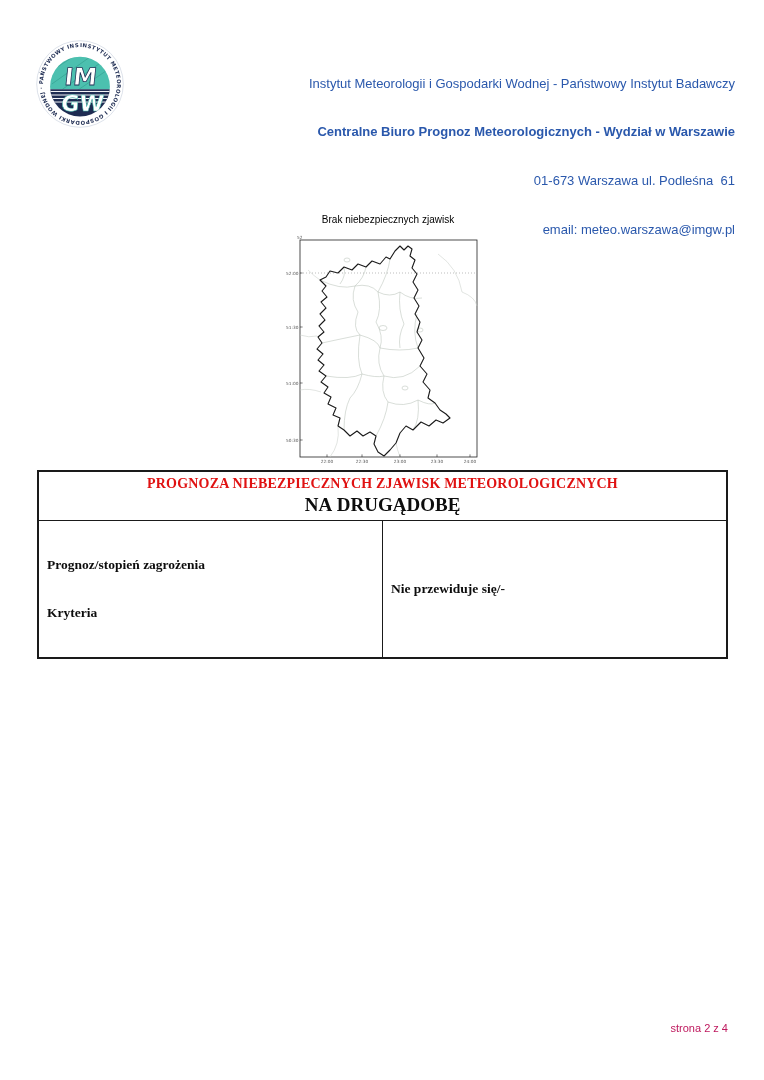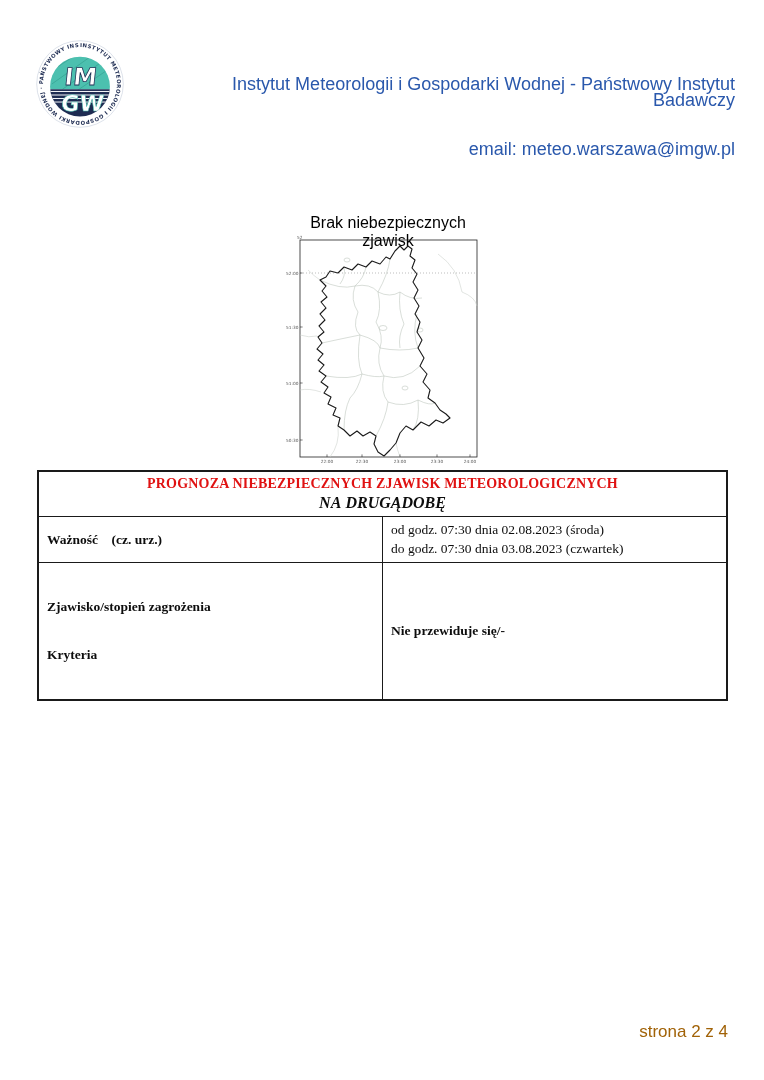--- a/index.html
+++ b/index.html
@@ -2,53 +2,53 @@
 <html style="--letterhead_blue: #2a58ac; --title_red: #e01212; --logo_teal: #4cc0af; --logo_navy: #1e2c52;"><head>
 <meta charset="utf-8">
 <style>
   html,body{margin:0;padding:0;background:#ffffff;}
   .page{position:relative;width:764px;height:1080px;background:#fff;margin:0 auto;overflow:hidden;
         font-family:"Liberation Sans",sans-serif;color:#000;}
 
   
   .logo{position:absolute;left:36px;top:40px;width:88px;height:88px;}
   .letterhead{position:absolute;top:43px;right:29px;width:560px;text-align:right;
-              color:var(--letterhead_blue,#2a58ac);font-size:18px;line-height:16.3px;white-space:pre-wrap;}
+              color:var(--letterhead_blue,#2a58ac);font-size:13px;line-height:16.3px;white-space:pre-wrap;}
   .letterhead .hline.bold{font-weight:bold;}
 
   
   .map-caption{position:absolute;left:288px;top:214px;width:200px;text-align:center;
-               font-size:16px;color:#000;}
+               font-size:10px;color:#000;}
   .map-wrap{position:absolute;left:284px;top:234px;width:200px;height:232px;}
   .map-wrap svg{display:block;width:200px;height:232px;}
   .frame{fill:none;stroke:#222;stroke-width:0.8;}
   .voiv{fill:none;stroke:#1a1a1a;stroke-width:1.1;stroke-linejoin:round;}
   .distr{fill:none;stroke:#b9c2b9;stroke-width:0.55;}
   .outer-gray{fill:none;stroke:#c9cfc9;stroke-width:0.55;}
   .dotline{stroke:#777;stroke-width:0.55;stroke-dasharray:0.9 2.1;}
   .tick{stroke:#222;stroke-width:0.6;}
   .ticklbl{font-family:"DejaVu Sans",sans-serif;font-size:4.3px;fill:#555;}
 
   
   .doc-table{position:absolute;left:37px;top:470px;width:691px;border-collapse:collapse;
              font-family:"Liberation Serif",serif;color:#0d0d0d;table-layout:fixed;}
   .doc-table td{border:1px solid #1a1a1a;padding:4px 8px;font-size:13.5px;vertical-align:middle;}
   .doc-table{border:2px solid #1a1a1a;}
   .title-cell{text-align:center;padding:5px 6px 4px 6px;height:34px;margin-left:36px;}
   .t-red{color:var(--title_red,#e01212);font-weight:bold;font-size:14px;letter-spacing:0.2px;}
-  .t-black{font-weight:bold;font-size:16px;margin-top:2px;word-spacing:1px;font-style:italic;}
+  .t-black{font-weight:bold;font-size:19px;margin-top:2px;word-spacing:1px;}
   .col-label{width:184px;font-weight:bold;white-space:pre-wrap;}
   .row-obszar td{height:20px;}
   .row-waznosc td{height:32px;}
   .row-zjawisko td{height:32px;}
   .val-line{line-height:1.38;}
   .bold-val{font-weight:bold;}
 
   
-  .footer{position:absolute;right:36px;top:1022px;font-size:17px;color:#a16207;}
+  .footer{position:absolute;right:36px;top:1022px;font-size:11px;color:#be185d;}
 
   
   .ringtxt{font-family:"DejaVu Sans",sans-serif;font-size:6.1px;letter-spacing:0.45px;
            fill:var(--logo_navy,#1e2c52);font-weight:bold;}
   .lg-teal{fill:var(--logo_teal,#4cc0af);}
   .lg-navy{fill:var(--logo_navy,#1e2c52);}
   .lg-letters{font-family:"DejaVu Sans",sans-serif;font-weight:bold;fill:#ffffff;}
 </style>
 </head>
 <body>
@@ -83,20 +83,22 @@
           <line x1="14" y1="70.5" x2="86" y2="70.5"></line>
         </g>
         <text x="50" y="51" text-anchor="middle" font-size="27" class="lg-letters" stroke="#1e2c52" stroke-width="0.9" transform="skewX(-6)" transform-origin="50 51">IM</text>
         <text x="52" y="81" text-anchor="middle" font-size="25" class="lg-letters" stroke="#4cc0af" stroke-width="0.6" transform="skewX(-6)" transform-origin="52 81">GW</text>
       </g>
     </svg>
   </div>
 
   <div class="letterhead">
     <div class="hline">Instytut Meteorologii i Gospodarki Wodnej - Państwowy Instytut Badawczy</div>
+    <div class="hline bold">Centralne Biuro Prognoz Meteorologicznych - Wydział w Warszawie</div>
+    <div class="hline">01-673 Warszawa ul. Podleśna  61</div>
     <div class="hline">email: meteo.warszawa@imgw.pl</div>
   </div>
 
   <div class="map-caption">Brak niebezpiecznych zjawisk</div>
 
   <div class="map-wrap">
     <svg viewBox="-16 -6 200 232">
 
       <text x="-3" y="-1" class="ticklbl">52</text>
 
@@ -172,30 +174,23 @@
   </div>
 
   <table class="doc-table">
     <tbody>
         <tr>
       <td colspan="2" class="title-cell">
         <div class="t-red">PROGNOZA NIEBEZPIECZNYCH ZJAWISK METEOROLOGICZNYCH</div>
         <div class="t-black">NA DRUGĄDOBĘ</div>
       </td>
     </tr>
-    <tr class="row-waznosc">
-      <td class="col-label">Ważność    (cz. urz.)</td>
-      <td>
-        <div class="val-line">od godz. 07:30 dnia 02.08.2023 (środa)</div>
-        <div class="val-line">do godz. 07:30 dnia 03.08.2023 (czwartek)</div>
-      </td>
-    </tr>
     <tr class="row-zjawisko">
       <td class="col-label">
-        <div>Zjawisko/stopień zagrożenia</div>
+        <div>Prognoz/stopień zagrożenia</div>
         <div>Kryteria</div>
       </td>
       <td class="bold-val">Nie przewiduje się/-</td>
     </tr>
   </tbody>
     </table>
 
   <div class="footer">strona 2 z 4</div>
 
 </div>

